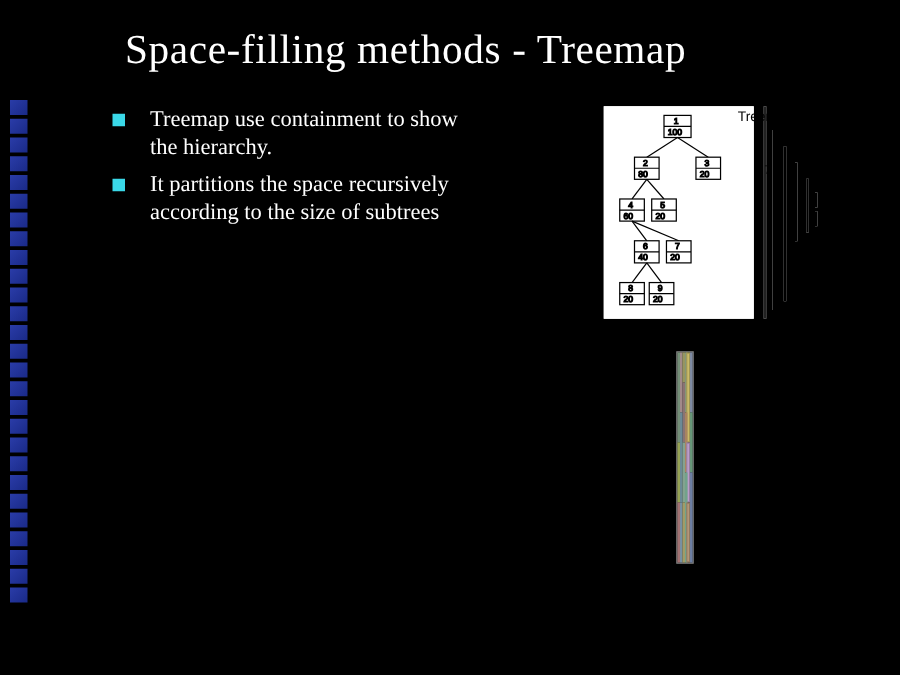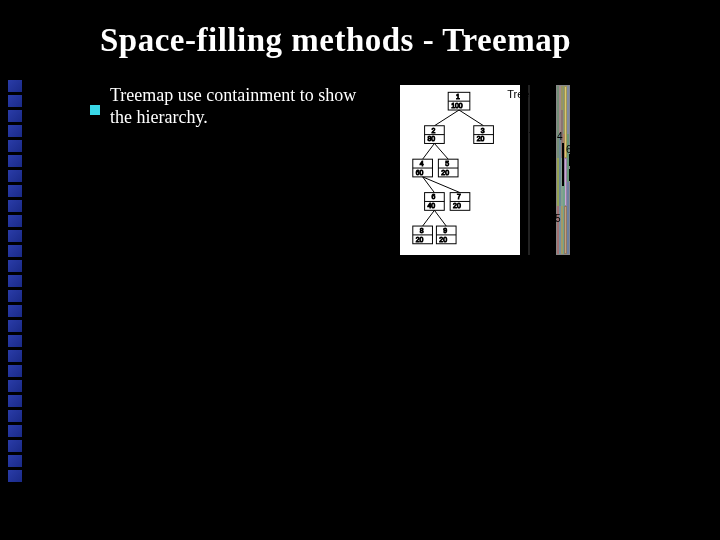--- a/index.html
+++ b/index.html
@@ -20,52 +20,52 @@
     background: linear-gradient(135deg,#2a3ca8,#1a2a88);
   }
   .slide {
     position: absolute;
     left: 0; top: 0; right: 0; bottom: 0;
     padding: 20px 24px 20px 90px;
   }
   .title {
     color: #fff;
     font-size: 33px;
-    font-weight: 700;
+    font-weight: 400;
     margin-bottom: 26px;
     margin-top: 2px;
     margin-left: 10px;
     letter-spacing: 0.5px;
   }
   .content {
     display: flex;
     gap: 20px;
   }
   .bullets {
     width: 290px;
     color: #fff;
     font-size: 18px;
     line-height: 1.22;
   }
   .bullets li {
     list-style: none;
     display: flex;
-    gap: 10px;
+    gap: 20px;
     margin-bottom: 8px;
-    align-items: center;
   }
   .sq {
     width: 10px; height: 10px;
     background: #3ad8e8;
     flex: 0 0 10px;
     margin-top: 6px;
   }
   .figs {
     flex: 1;
     display: flex;
+    flex-direction: column;
     gap: 26px;
     align-items: center;
   }
   .row1 { display: flex; gap: 8px; }
   .tree-fig {
     background: #fff;
     width: 120px; height: 170px;
     position: relative;
     border: 1px solid #fff;
   }
@@ -137,20 +137,24 @@
 </div>
 
 <div class="slide">
   <h1 class="title">Space-filling methods - Treemap</h1>
 
   <div class="content">
     <ul class="bullets">
       <li>
           <span class="sq"></span>
           <span>Treemap use containment to show the hierarchy.</span>
+        </li>
+      <li>
+          <span class="sq"></span>
+          <span>It partitions the space recursively according to the size of subtrees</span>
         </li>
     </ul>
 
     <div class="figs">
       <div class="row1">
         <div class="tree-fig">
           <svg viewBox="0 0 120 170">
             <g stroke="#000" stroke-width="1" fill="#fff" font-family="sans-serif" font-size="7">
 
               <rect x="48" y="6" width="22" height="18"></rect>

